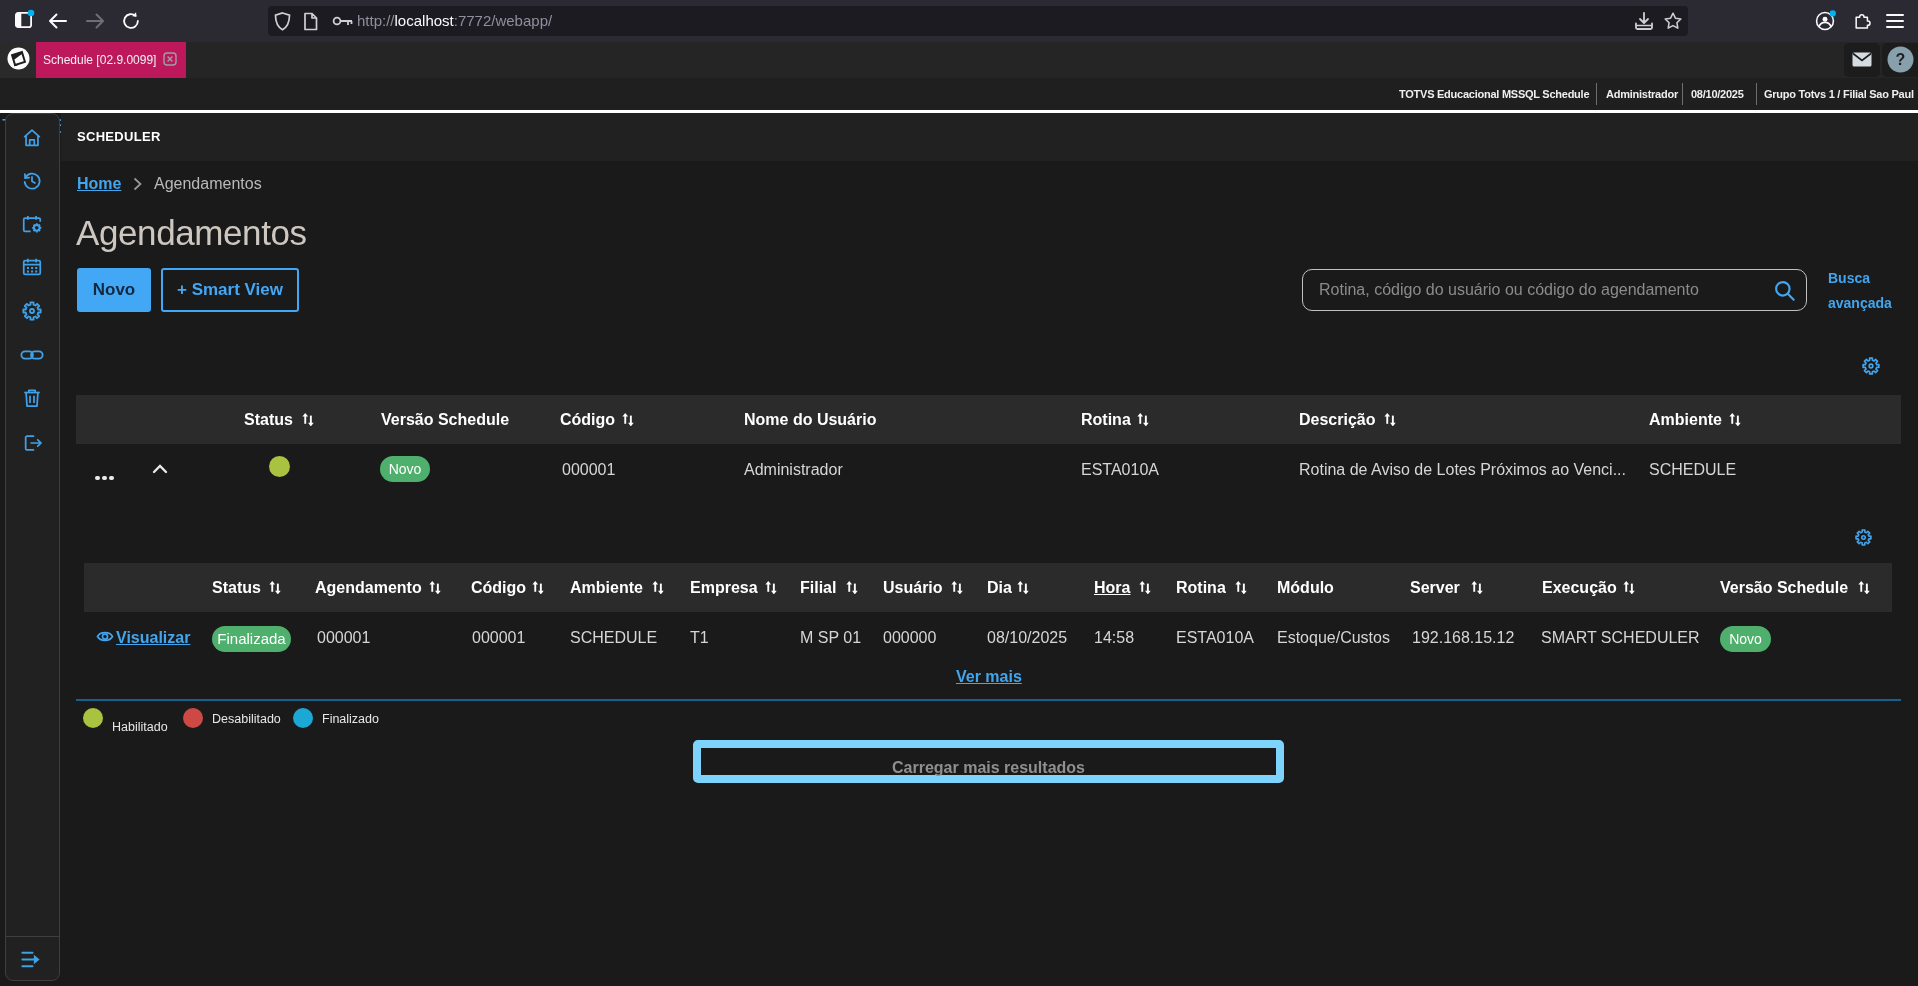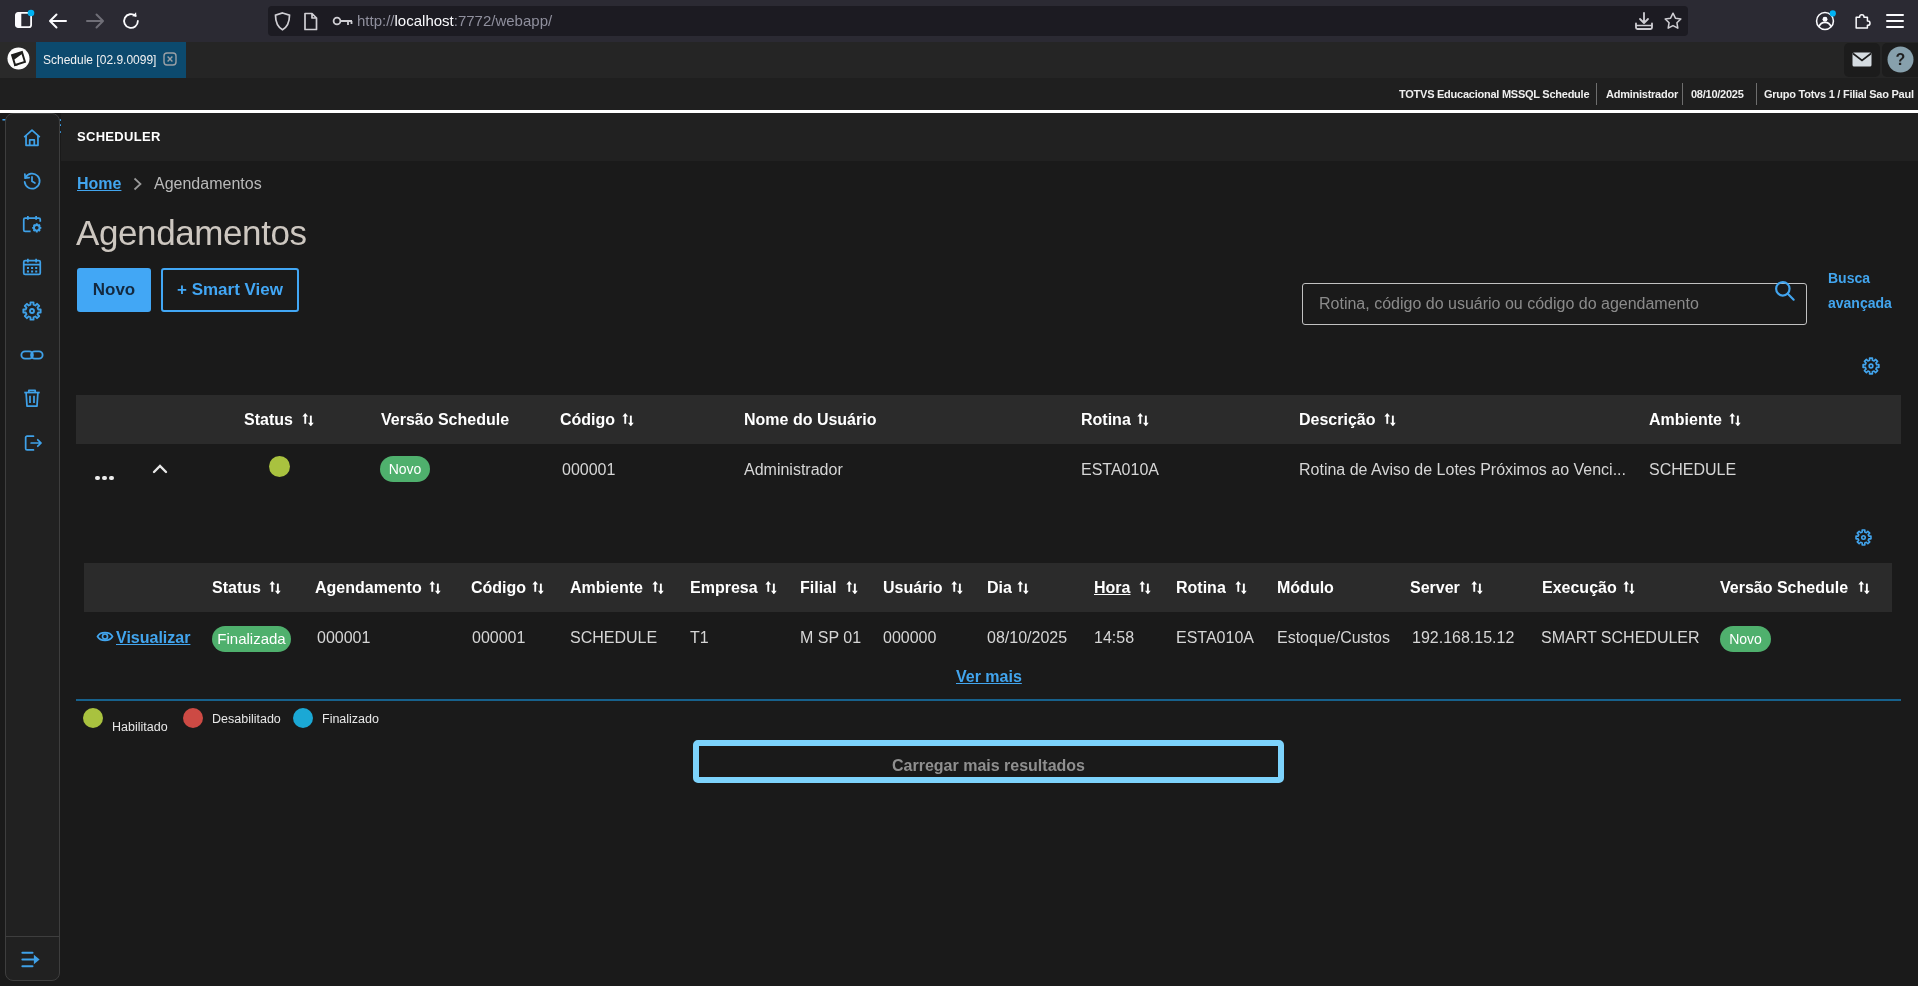--- a/index.html
+++ b/index.html
@@ -7,59 +7,59 @@
 body { background:#1a1a1a; font-family:"Liberation Sans", sans-serif; position:relative; }
 .abs { position:absolute; }
 
 #toolbar { left:0; top:0; width:1918px; height:42px; background:#2b2a33; }
 #urlbar { left:268px; top:6px; width:1420px; height:30px; background:#1c1b22; border-radius:4px; }
 .urltxt { left:357px; top:0; height:42px; line-height:42px; font-size:15px; color:#8f8f9d; }
 .urltxt b { color:#fbfbfe; font-weight:normal; }
 
 #tabbar { left:0; top:42px; width:1918px; height:36px; background:#252525; }
 #logotile { left:0; top:42px; width:36px; height:36px; background:#2a2a2a; }
-#apptab { left:36px; top:42px; width:150px; height:36px; background:#0c4a6e; }
+#apptab { left:36px; top:42px; width:150px; height:36px; background:#be185d; }
 #apptab .t { position:absolute; left:7px; top:0; height:36px; line-height:36px; color:#f2f2f2; font-size:12px; }
 #mailtile { left:1844px; top:43px; width:36px; height:34px; background:#1c1c1c; border-radius:5px; }
 #helptile { left:1882px; top:43px; width:36px; height:34px; background:#1c1c1c; border-radius:5px 0 0 5px; }
 
 #apphdr { left:0; top:78px; width:1918px; height:35px; background:#1f1f1f; border-bottom:3px solid #ffffff; }
 #brand { left:2px; top:81px; font-size:21px; letter-spacing:-0.5px; color:#3fa2ec;margin-top:33px; }
 .hinfo { top:78px; height:32px; line-height:32px; font-size:11px; letter-spacing:-0.25px; font-weight:bold; color:#efefef; }
 .hsep { top:83px; width:1px; height:22px; background:#6e6e6e; }
 
 #sidebar { left:5px; top:113px; width:55px; height:868px; background:#212121; border:1px solid #3e3e3e; border-radius:8px; }
 #sidesep { left:5px; top:936px; width:55px; height:1px; background:#3e3e3e; }
 
 #band { left:61px; top:113px; width:1857px; height:48px; background:#212121; }
 #schedtxt { left:77px; top:113px; height:48px; line-height:48px; color:#ffffff; font-size:13px; font-weight:bold; letter-spacing:.3px; }
 #crumb { left:77px; top:174px; height:20px; line-height:20px; font-size:16px; color:#b9b9b9; }
 #crumb a { color:#42a5ee; font-weight:bold; text-decoration:underline; }
 #title { left:76px; top:213px; font-size:35px; color:#cdc7c0; letter-spacing:-0.4px; }
 .btn { border-radius:3px; font-weight:bold; font-size:17px; text-align:center; }
 #btnnovo { left:77px; top:268px; width:74px; height:44px; background:#42a7f5; color:#14293f; line-height:44px; }
 #btnsv { left:161px; top:268px; width:138px; height:44px; border:2px solid #42a7f5; color:#42a7f5; line-height:40px; }
-#search { left:1302px; top:269px; width:505px; height:42px; border:1px solid #c1c1c1; border-radius:3px;margin-top:14px; }
+#search { left:1302px; top:269px; width:505px; height:42px; border:1px solid #c1c1c1; border-radius:10px; }
 #search .ph { position:absolute; left:16px; top:0; height:40px; line-height:40px; color:#8b8b8b; font-size:16px; }
 #busca { left:1828px; top:266px; width:80px; line-height:25px; font-size:14px; font-weight:bold; color:#42a5ee; }
 
 .thead { background:#2b2b2b; }
 #t1head { left:76px; top:395px; width:1825px; height:49px; }
 #t2head { left:84px; top:563px; width:1808px; height:49px; }
 .th { position:absolute; top:0; height:49px; line-height:49px; color:#ffffff; font-size:16px; font-weight:bold; white-space:nowrap; }
 .sort { position:absolute; top:18px; }
 .cell { position:absolute; color:#d6d6d6; font-size:16px; white-space:nowrap; }
 .r1 { top:461px; height:18px; line-height:18px; }
 .r2 { top:629px; height:18px; line-height:18px; }
 .pill { position:absolute; background:#4fb06d; color:#fff; border-radius:13px; text-align:center; font-size:14px; }
 #vermais { left:956px; top:668px; font-size:16px; font-weight:bold; color:#42a5ee; text-decoration:underline; }
 #blueline { left:76px; top:699px; width:1825px; height:2px; background:#17618c; }
 .dot { position:absolute; width:20px; height:20px; border-radius:50%; top:708px; }
 .leg { position:absolute; top:712px; font-size:12.5px; color:#e8e8e8; height:14px; line-height:14px; }
-#loadmore { left:693px; top:740px; width:591px; height:43px; border:6px solid #7dd3fc; border-radius:5px; color:#8f8f8f; font-size:16px; font-weight:bold; text-align:center; line-height:39px; }
+#loadmore { left:693px; top:740px; width:591px; height:43px; border:8px solid #7dd3fc; border-radius:5px; color:#8f8f8f; font-size:16px; font-weight:bold; text-align:center; line-height:39px; }
 </style>
 </head>
 <body>
 
 <div class="abs" id="toolbar"></div>
 <div class="abs" id="urlbar"></div>
 <div class="abs urltxt">http://<b>localhost</b>:7772/webapp/</div>
 
 <div class="abs" id="tabbar"></div>
 <div class="abs" id="logotile"></div>

